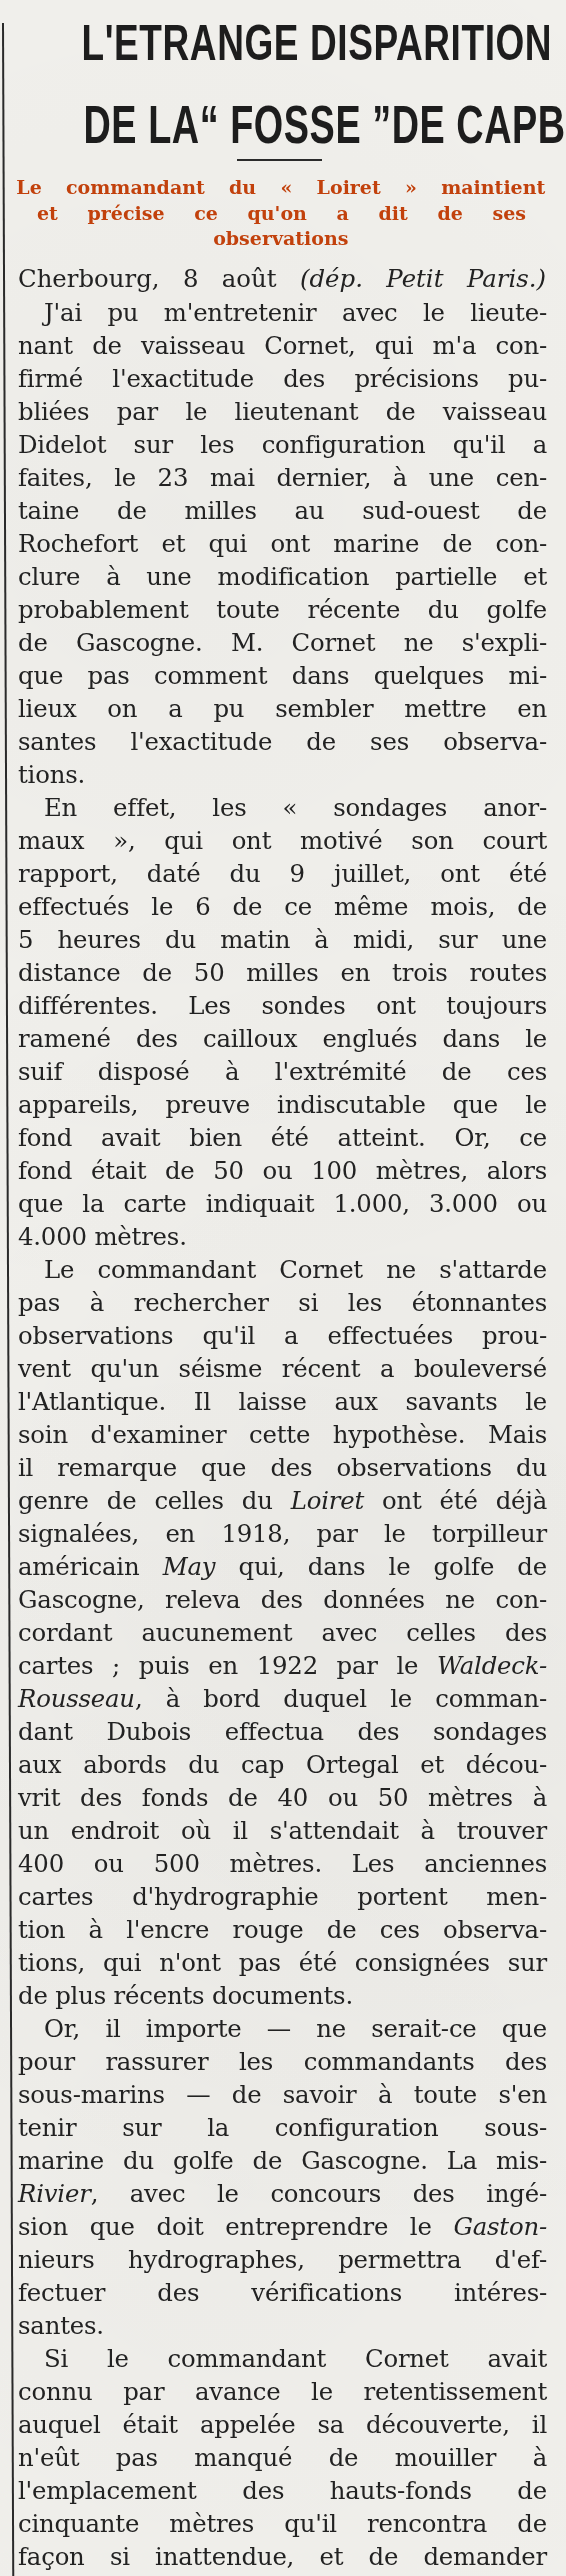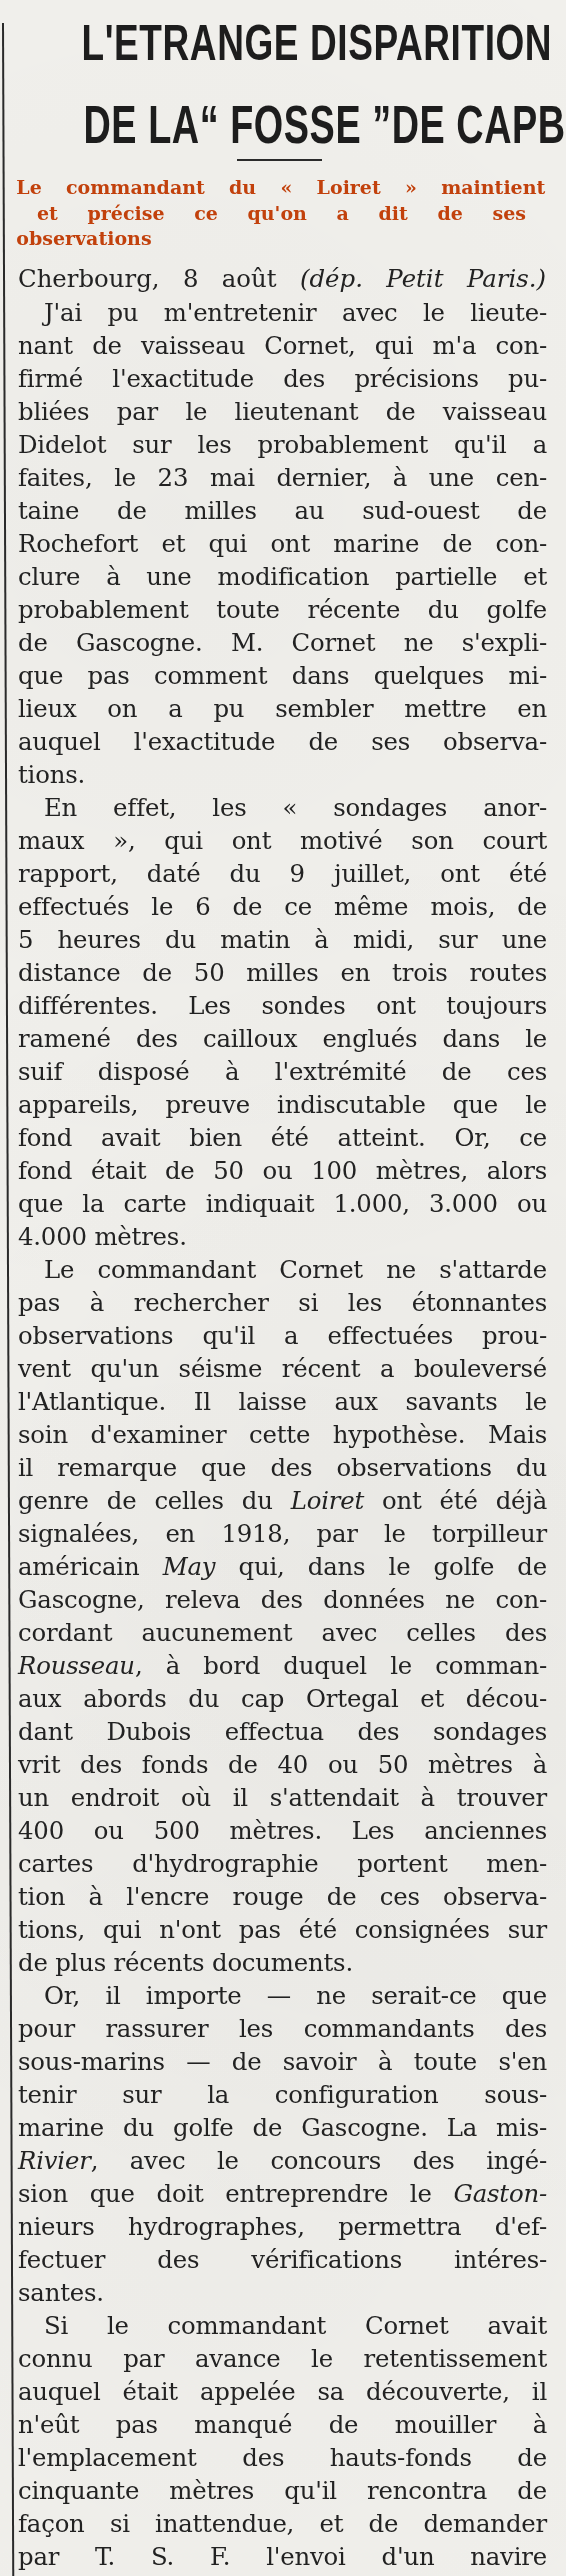--- a/index.html
+++ b/index.html
@@ -45,21 +45,21 @@
   .deck {
     position: absolute; left: 16.3px; width: 529px;
     font-family: "DejaVu Serif", "Liberation Serif", serif;
     font-weight: bold;
     font-size: 19px;
     line-height: 26px;
     color: #c2410c;
     white-space: nowrap;
   }
   .deck.j { text-align: justify; text-align-last: justify; }
-  .deck.c { }
+  .deck.c { text-align: center; }
   .dateline {
     position: absolute; left: 18px; width: 528px; top: 262px;
     font-family: "DejaVu Serif", "Liberation Serif", serif;
     font-size: 24.4px; line-height: 33px;
     text-align: justify; text-align-last: justify;
     color: #222;
     white-space: nowrap;
   }
   .dateline em { }
   .body-col {
@@ -96,30 +96,30 @@
 <div class="deck j" style="top:200px; left:37px; width:489px;">et précise ce qu'on a dit de ses</div>
 <div class="deck c" style="top:225px;">observations</div>
 
 <div class="dateline"><span>Cherbourg, 8 août</span> <em>(dép. Petit Paris.)</em></div>
 
 <div class="body-col" id="body-col">
     <div class="line indent">J'ai pu m'entretenir avec le lieute-</div>
     <div class="line">nant de vaisseau Cornet, qui m'a con-</div>
     <div class="line">firmé l'exactitude des précisions pu-</div>
     <div class="line">bliées par le lieutenant de vaisseau</div>
-    <div class="line">Didelot sur les probablement qu'il a</div>
+    <div class="line">Didelot sur les configuration qu'il a</div>
     <div class="line">faites, le 23 mai dernier, à une cen-</div>
     <div class="line">taine de milles au sud-ouest de</div>
     <div class="line">Rochefort et qui ont marine de con-</div>
     <div class="line">clure à une modification partielle et</div>
     <div class="line">probablement toute récente du golfe</div>
     <div class="line">de Gascogne. M. Cornet ne s'expli-</div>
     <div class="line">que pas comment dans quelques mi-</div>
     <div class="line">lieux on a pu sembler mettre en</div>
-    <div class="line">auquel l'exactitude de ses observa-</div>
+    <div class="line">santes l'exactitude de ses observa-</div>
     <div class="line last">tions.</div>
     <div class="line indent">En effet, les « sondages anor-</div>
     <div class="line">maux », qui ont motivé son court</div>
     <div class="line">rapport, daté du 9 juillet, ont été</div>
     <div class="line">effectués le 6 de ce même mois, de</div>
     <div class="line">5 heures du matin à midi, sur une</div>
     <div class="line">distance de 50 milles en trois routes</div>
     <div class="line">différentes. Les sondes ont toujours</div>
     <div class="line">ramené des cailloux englués dans le</div>
     <div class="line">suif disposé à l'extrémité de ces</div>
@@ -133,23 +133,24 @@
     <div class="line">observations qu'il a effectuées prou-</div>
     <div class="line">vent qu'un séisme récent a bouleversé</div>
     <div class="line">l'Atlantique. Il laisse aux savants le</div>
     <div class="line">soin d'examiner cette hypothèse. Mais</div>
     <div class="line">il remarque que des observations du</div>
     <div class="line"><span>genre de celles du </span><em>Loiret</em><span> ont été déjà</span></div>
     <div class="line">signalées, en 1918, par le torpilleur</div>
     <div class="line"><span>américain </span><em>May</em><span> qui, dans le golfe de</span></div>
     <div class="line">Gascogne, releva des données ne con-</div>
     <div class="line">cordant aucunement avec celles des</div>
+    <div class="line"><span>cartes ; puis en 1922 par le </span><em>Waldeck-</em><span></span></div>
     <div class="line"><span></span><em>Rousseau</em><span>, à bord duquel le comman-</span></div>
+    <div class="line">dant Dubois effectua des sondages</div>
     <div class="line">aux abords du cap Ortegal et décou-</div>
-    <div class="line">dant Dubois effectua des sondages</div>
     <div class="line">vrit des fonds de 40 ou 50 mètres à</div>
     <div class="line">un endroit où il s'attendait à trouver</div>
     <div class="line">400 ou 500 mètres. Les anciennes</div>
     <div class="line">cartes d'hydrographie portent men-</div>
     <div class="line">tion à l'encre rouge de ces observa-</div>
     <div class="line">tions, qui n'ont pas été consignées sur</div>
     <div class="line last">de plus récents documents.</div>
     <div class="line indent">Or, il importe — ne serait-ce que</div>
     <div class="line">pour rassurer les commandants des</div>
     <div class="line">sous-marins — de savoir à toute s'en</div>

